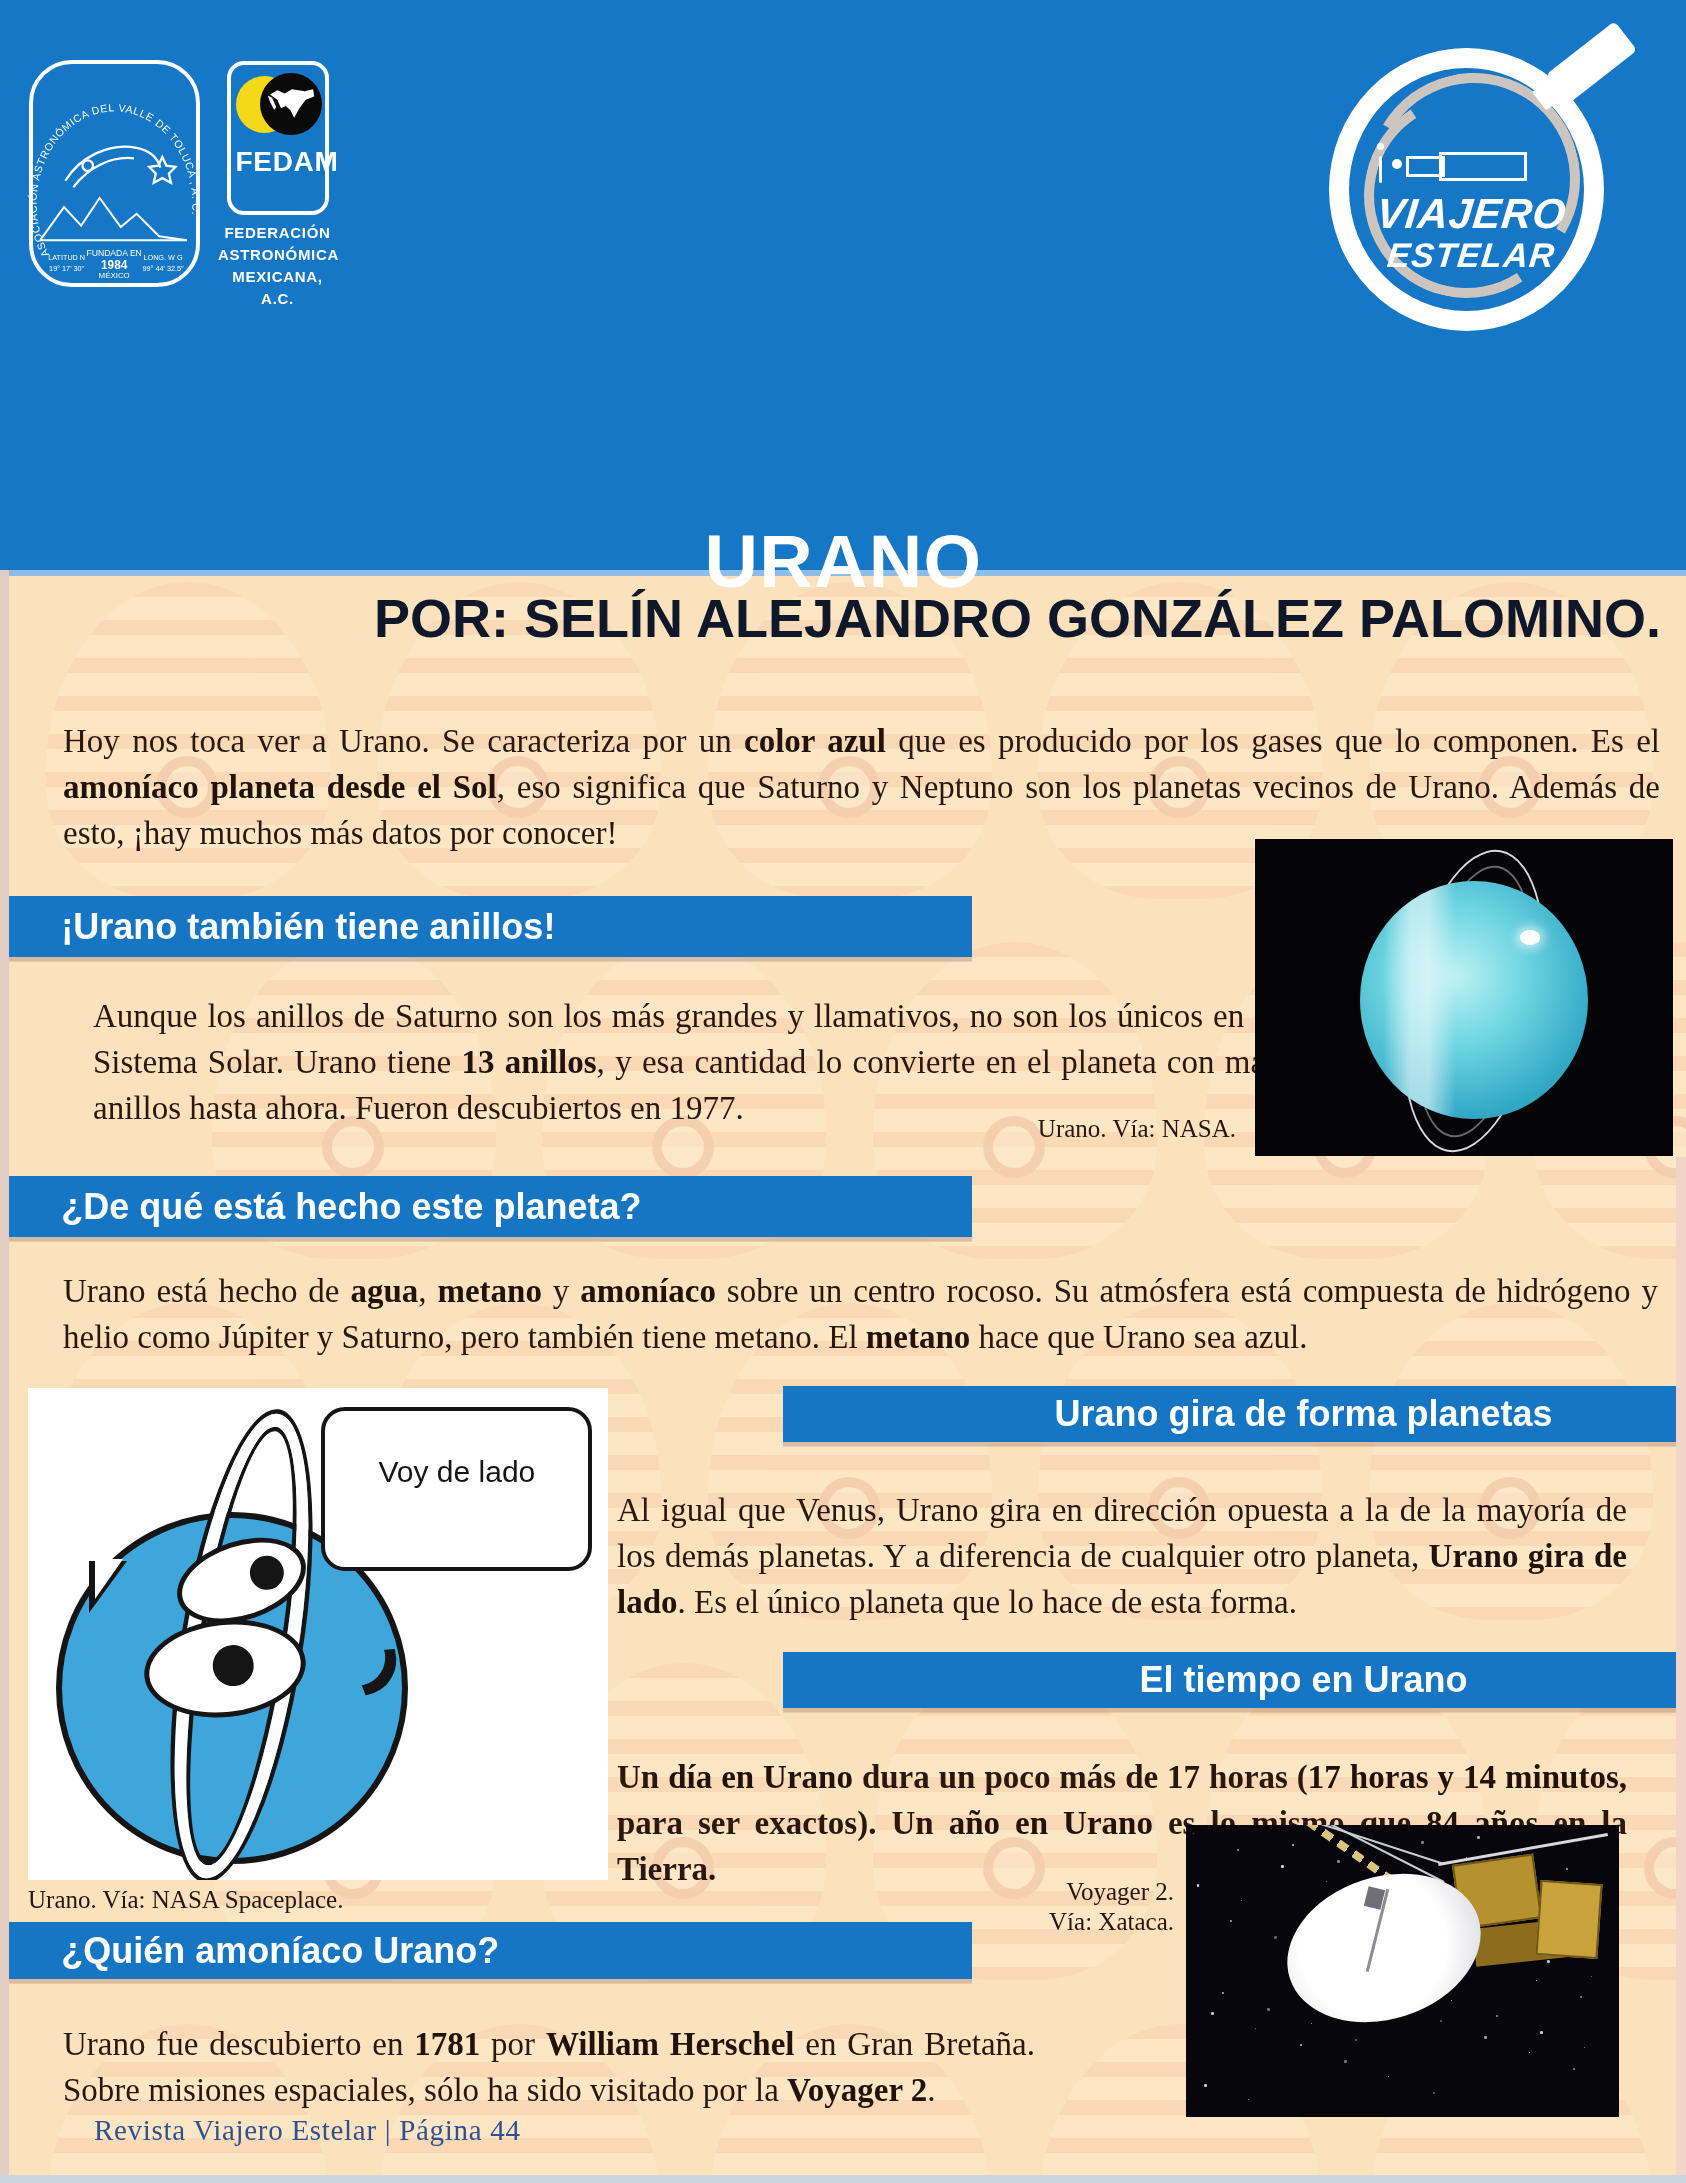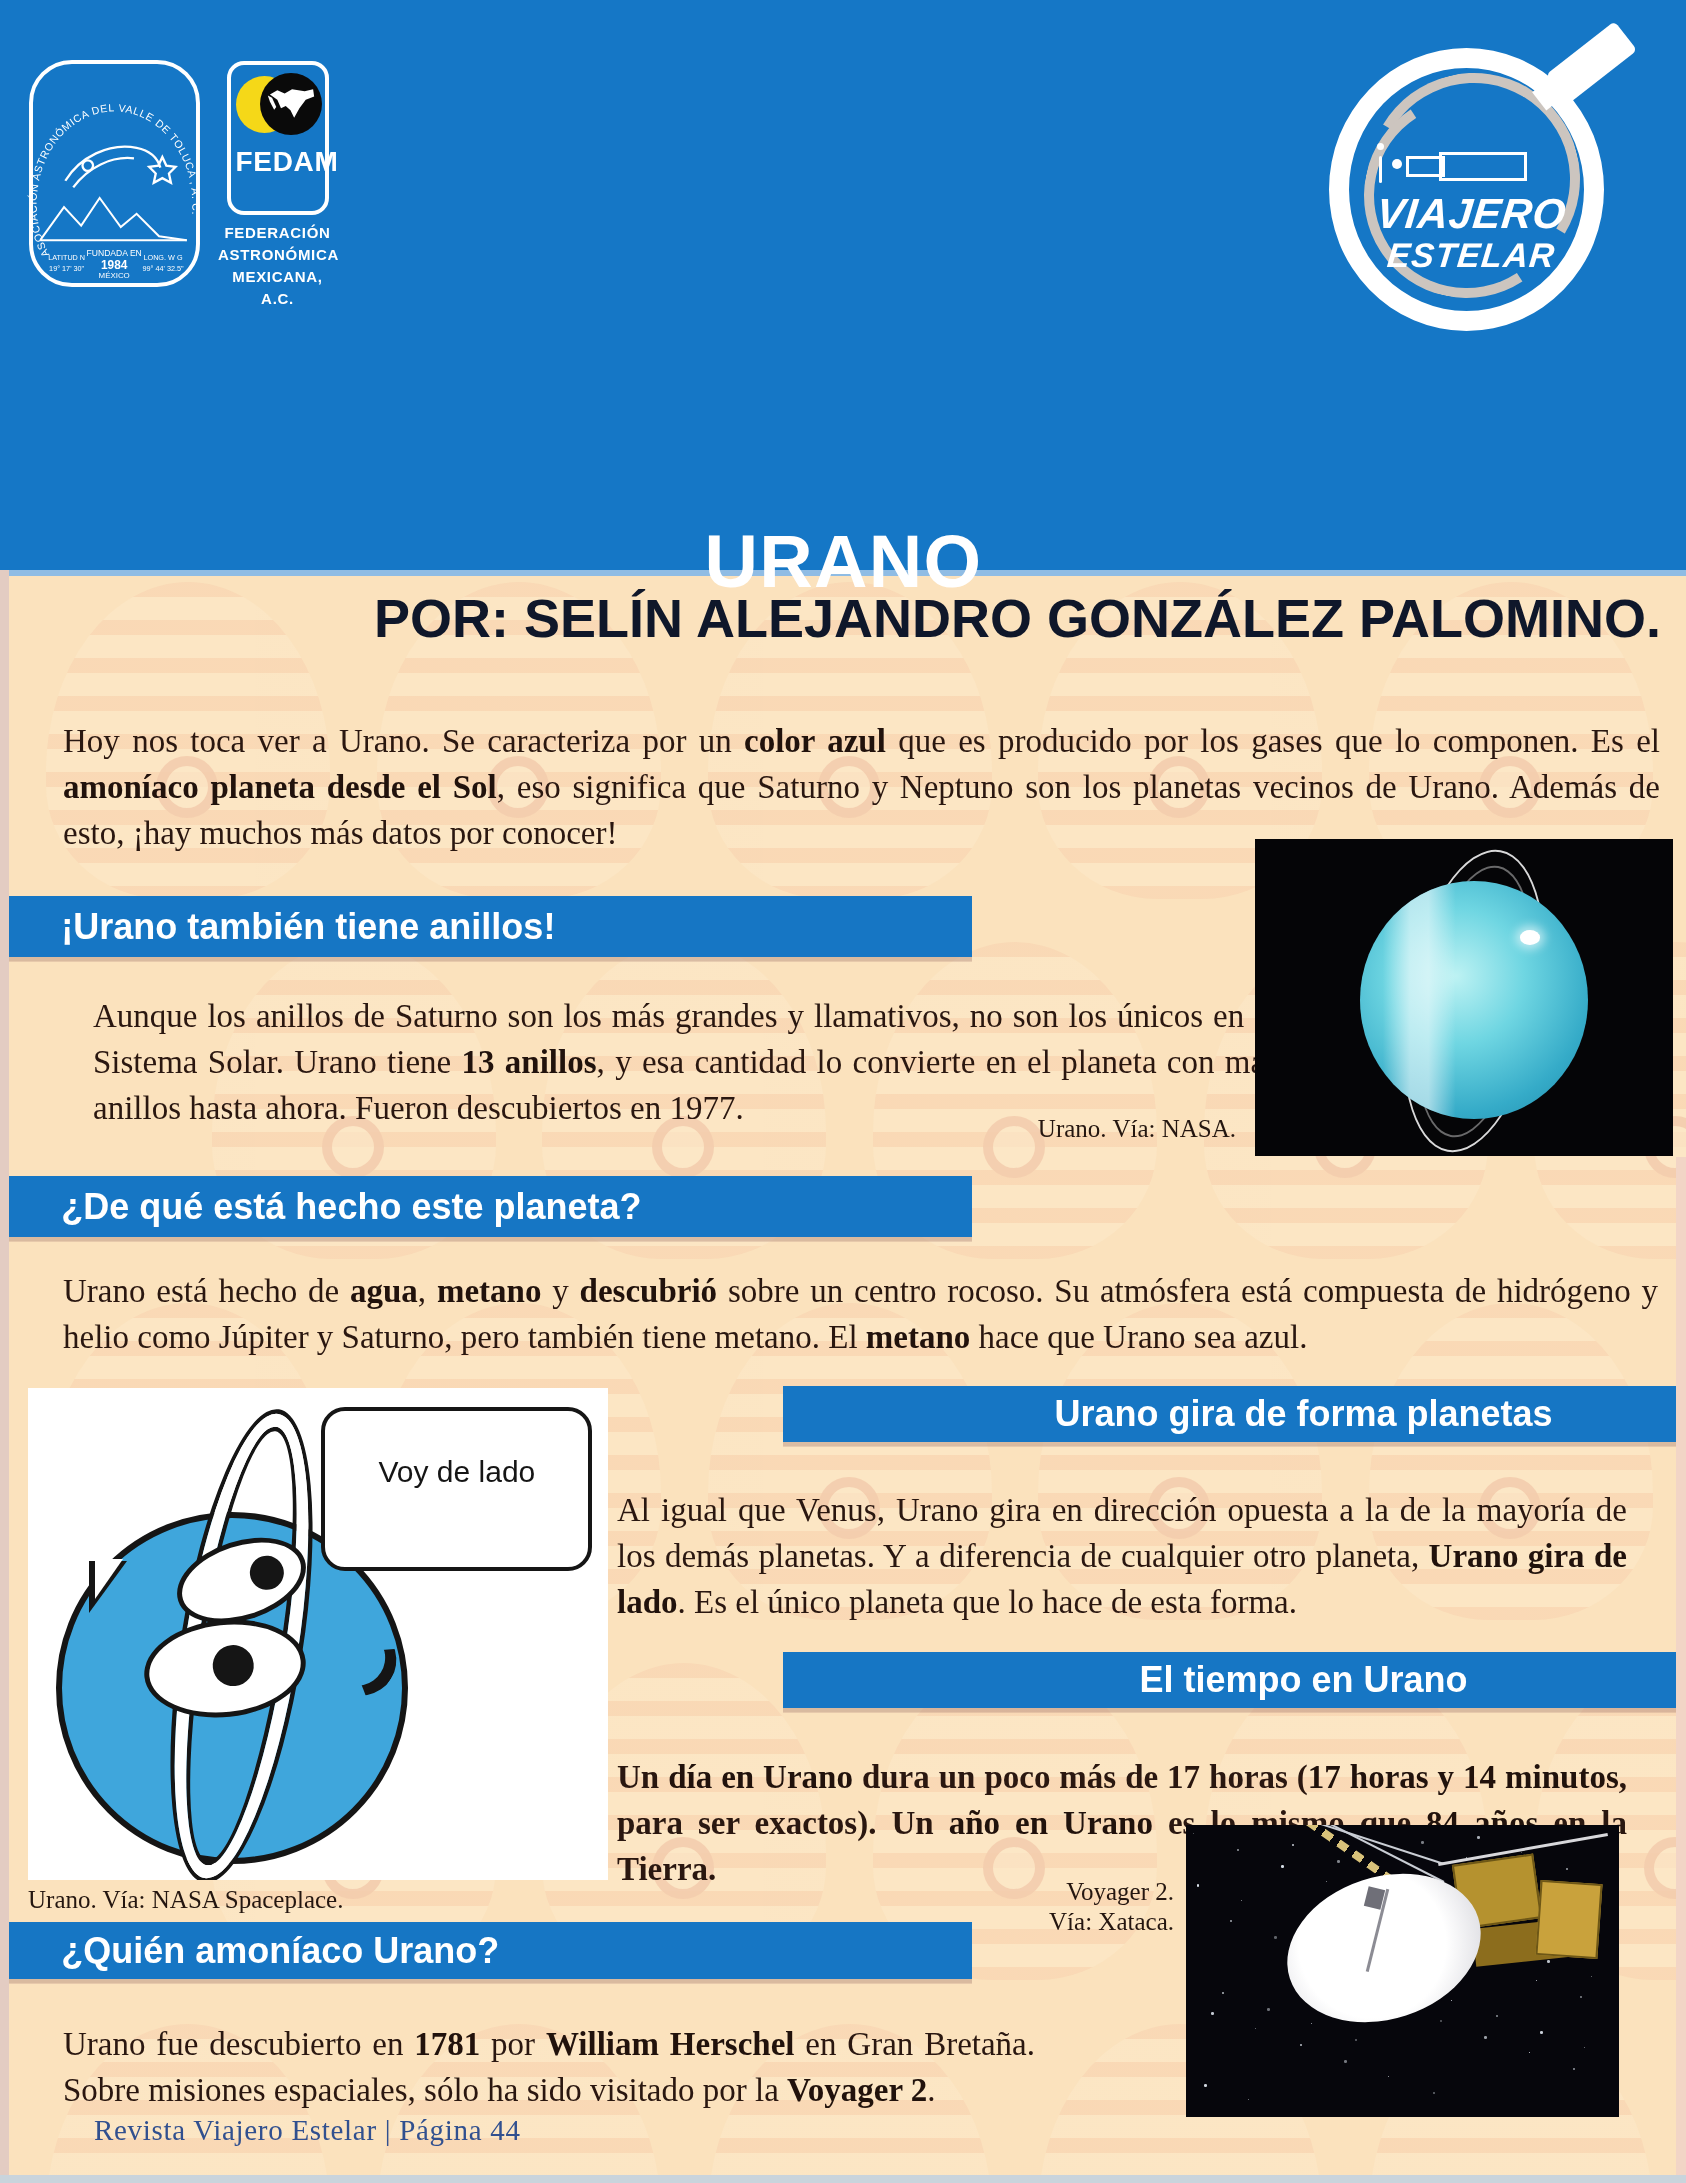--- a/index.html
+++ b/index.html
@@ -269,21 +269,21 @@
   <div class="u-ring2"></div>
   <div class="u-planet">
     <div class="u-band"></div>
   </div>
   <div class="u-spot"></div>
 </figure>
 
 <div class="abs bar bar-left" id="bar-hecho">
   <span>¿De qué está hecho este planeta?</span>
 </div>
-<p class="abs body-text" id="p-hecho">Urano está hecho de <b>agua</b>, <b>metano</b> y <b>descubrió</b> sobre un centro rocoso. Su atmósfera está compuesta de hidrógeno y helio como Júpiter y Saturno, pero también tiene metano. El <b>metano</b> hace que Urano sea azul.</p>
+<p class="abs body-text" id="p-hecho">Urano está hecho de <b>agua</b>, <b>metano</b> y <b>amoníaco</b> sobre un centro rocoso. Su atmósfera está compuesta de hidrógeno y helio como Júpiter y Saturno, pero también tiene metano. El <b>metano</b> hace que Urano sea azul.</p>
 
 <figure class="abs cartoon" style="margin:0;">
   <div class="toon-planet"></div>
   <div class="toon-ring"></div>
   <div class="eye eye-top">
       <div class="pupil pupil-top"></div>
     </div>
   <div class="eye eye-bottom">
       <div class="pupil pupil-bottom"></div>
     </div>

